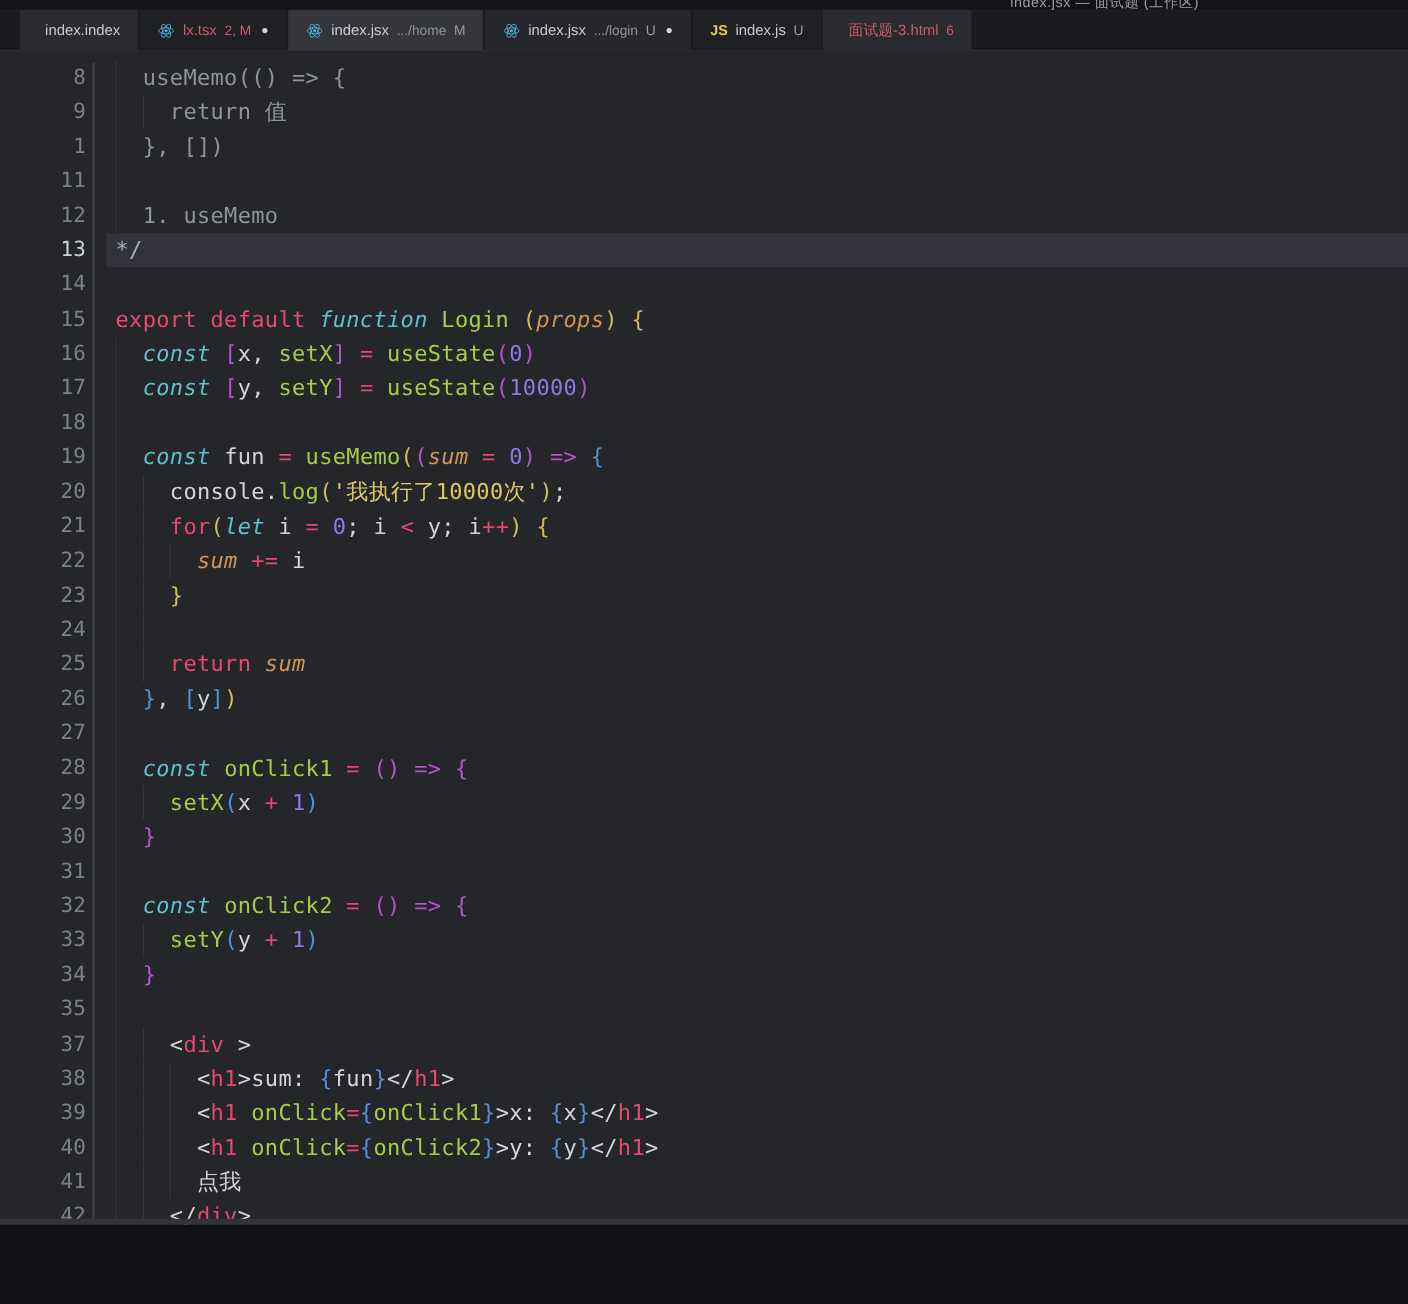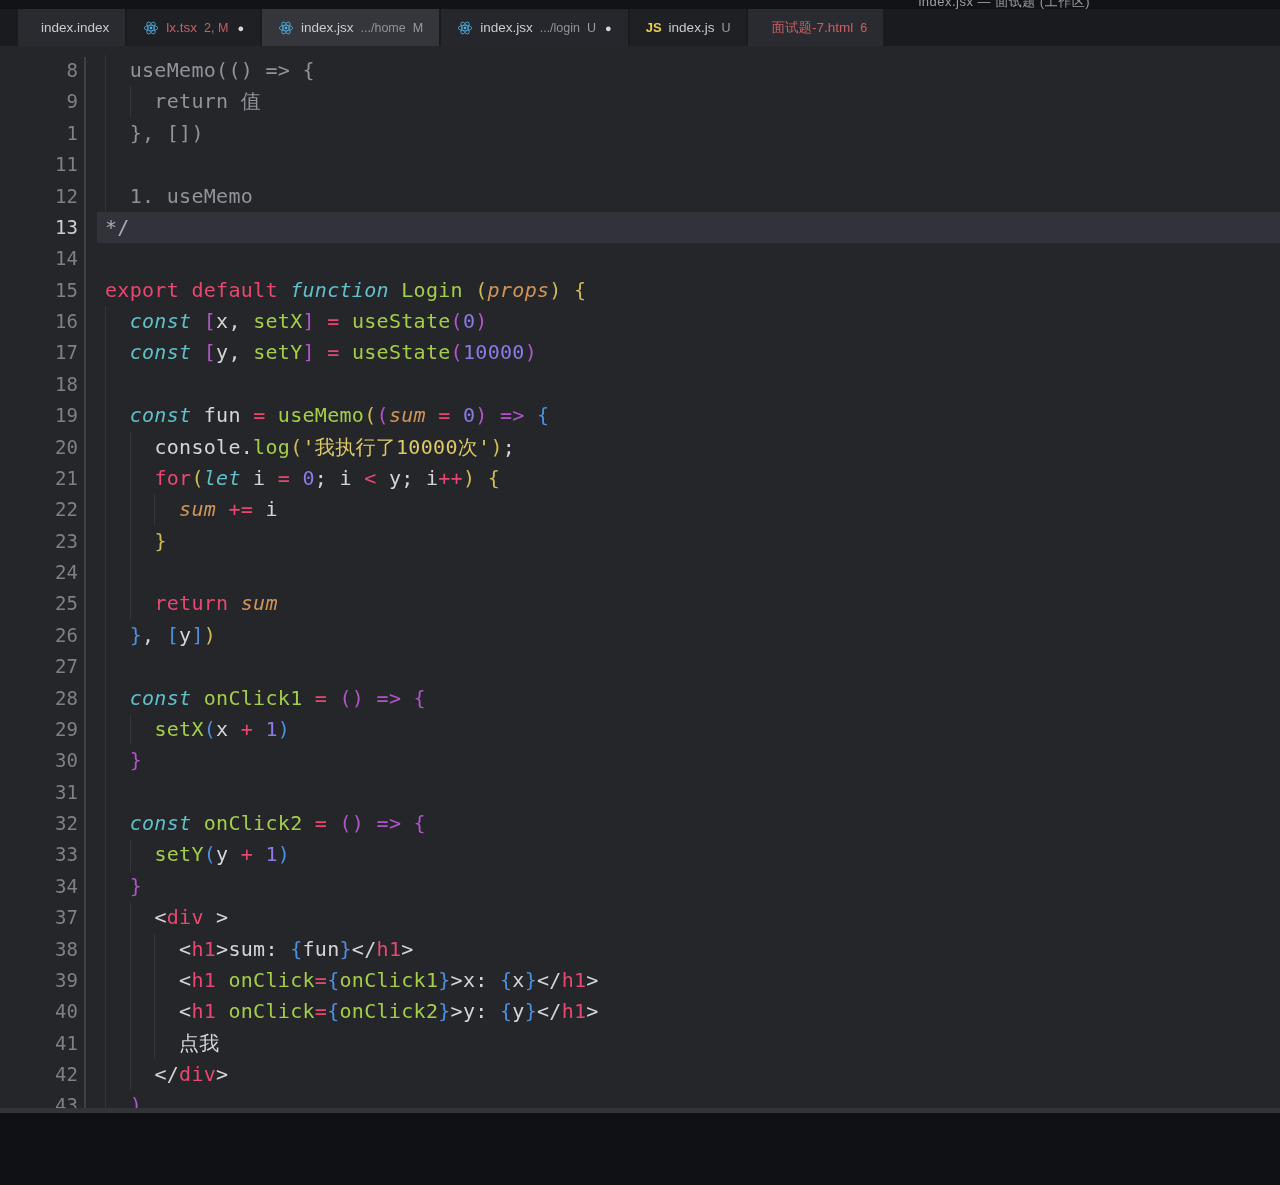--- a/index.html
+++ b/index.html
@@ -101,21 +101,21 @@
         <span class="tab-suffix">U</span>
         <span class="tab-dot">●</span>
       </div>
       <div class="tab shade-dark">
         <span class="tab-icon jsglyph">JS</span>
         <span class="tab-label">index.js</span>
         <span class="tab-suffix">U</span>
       </div>
       <div class="tab shade-mid error">
         <span class="tab-icon codeglyph"></span>
-        <span class="tab-label">面试题-7.html</span>
+        <span class="tab-label">面试题-3.html</span>
         <span class="tab-suffix">6</span>
       </div>
     </div>
 
   <div class="editor">
     <div class="git-bar"></div>
     <div id="code-lines">
         <div class="code-row"><span class="ln">8</span><span class="guide" style="left: 105px;"></span><span class="code-text"><span class="tk-c" style="color: rgb(144, 147, 155);">  useMemo(() =&gt; {</span></span></div>
         <div class="code-row"><span class="ln">9</span><span class="guide" style="left: 105px;"></span><span class="guide" style="left: 129.7px;"></span><span class="code-text"><span class="tk-c" style="color: rgb(144, 147, 155);">    return 值</span></span></div>
         <div class="code-row"><span class="ln">1</span><span class="guide" style="left: 105px;"></span><span class="code-text"><span class="tk-c" style="color: rgb(144, 147, 155);">  }, [])</span></span></div>
@@ -136,20 +136,21 @@
         <div class="code-row"><span class="ln">25</span><span class="guide" style="left: 105px;"></span><span class="guide" style="left: 129.7px;"></span><span class="code-text"><span class="tk-pl" style="color: rgb(212, 213, 216);">    </span><span class="tk-kw" style="color: rgb(232, 72, 111);">return</span><span class="tk-pl" style="color: rgb(212, 213, 216);"> </span><span class="tk-pm" style="color: rgb(208, 148, 87);">sum</span></span></div>
         <div class="code-row"><span class="ln">26</span><span class="guide" style="left: 105px;"></span><span class="code-text"><span class="tk-pl" style="color: rgb(212, 213, 216);">  </span><span class="tk-bb" style="color: rgb(78, 144, 224);">}</span><span class="tk-pl" style="color: rgb(212, 213, 216);">, </span><span class="tk-bb" style="color: rgb(78, 144, 224);">[</span><span class="tk-pl" style="color: rgb(212, 213, 216);">y</span><span class="tk-bb" style="color: rgb(78, 144, 224);">]</span><span class="tk-by" style="color: rgb(207, 188, 85);">)</span></span></div>
         <div class="code-row"><span class="ln">27</span><span class="guide" style="left: 105px;"></span><span class="code-text"></span></div>
         <div class="code-row"><span class="ln">28</span><span class="guide" style="left: 105px;"></span><span class="code-text"><span class="tk-pl" style="color: rgb(212, 213, 216);">  </span><span class="tk-st" style="color: rgb(95, 192, 201);">const</span><span class="tk-pl" style="color: rgb(212, 213, 216);"> </span><span class="tk-fn" style="color: rgb(165, 206, 71);">onClick1</span><span class="tk-pl" style="color: rgb(212, 213, 216);"> </span><span class="tk-kw" style="color: rgb(232, 72, 111);">=</span><span class="tk-pl" style="color: rgb(212, 213, 216);"> </span><span class="tk-bp" style="color: rgb(176, 85, 201);">(</span><span class="tk-bp" style="color: rgb(176, 85, 201);">)</span><span class="tk-pl" style="color: rgb(212, 213, 216);"> </span><span class="tk-bp" style="color: rgb(176, 85, 201);">=&gt;</span><span class="tk-pl" style="color: rgb(212, 213, 216);"> </span><span class="tk-bp" style="color: rgb(176, 85, 201);">{</span></span></div>
         <div class="code-row"><span class="ln">29</span><span class="guide" style="left: 105px;"></span><span class="guide" style="left: 129.7px;"></span><span class="code-text"><span class="tk-pl" style="color: rgb(212, 213, 216);">    </span><span class="tk-fn" style="color: rgb(165, 206, 71);">setX</span><span class="tk-bb" style="color: rgb(78, 144, 224);">(</span><span class="tk-pl" style="color: rgb(212, 213, 216);">x </span><span class="tk-kw" style="color: rgb(232, 72, 111);">+</span><span class="tk-pl" style="color: rgb(212, 213, 216);"> </span><span class="tk-nu" style="color: rgb(141, 121, 232);">1</span><span class="tk-bb" style="color: rgb(78, 144, 224);">)</span></span></div>
         <div class="code-row"><span class="ln">30</span><span class="guide" style="left: 105px;"></span><span class="code-text"><span class="tk-pl" style="color: rgb(212, 213, 216);">  </span><span class="tk-bp" style="color: rgb(176, 85, 201);">}</span></span></div>
         <div class="code-row"><span class="ln">31</span><span class="guide" style="left: 105px;"></span><span class="code-text"></span></div>
         <div class="code-row"><span class="ln">32</span><span class="guide" style="left: 105px;"></span><span class="code-text"><span class="tk-pl" style="color: rgb(212, 213, 216);">  </span><span class="tk-st" style="color: rgb(95, 192, 201);">const</span><span class="tk-pl" style="color: rgb(212, 213, 216);"> </span><span class="tk-fn" style="color: rgb(165, 206, 71);">onClick2</span><span class="tk-pl" style="color: rgb(212, 213, 216);"> </span><span class="tk-kw" style="color: rgb(232, 72, 111);">=</span><span class="tk-pl" style="color: rgb(212, 213, 216);"> </span><span class="tk-bp" style="color: rgb(176, 85, 201);">(</span><span class="tk-bp" style="color: rgb(176, 85, 201);">)</span><span class="tk-pl" style="color: rgb(212, 213, 216);"> </span><span class="tk-bp" style="color: rgb(176, 85, 201);">=&gt;</span><span class="tk-pl" style="color: rgb(212, 213, 216);"> </span><span class="tk-bp" style="color: rgb(176, 85, 201);">{</span></span></div>
         <div class="code-row"><span class="ln">33</span><span class="guide" style="left: 105px;"></span><span class="guide" style="left: 129.7px;"></span><span class="code-text"><span class="tk-pl" style="color: rgb(212, 213, 216);">    </span><span class="tk-fn" style="color: rgb(165, 206, 71);">setY</span><span class="tk-bb" style="color: rgb(78, 144, 224);">(</span><span class="tk-pl" style="color: rgb(212, 213, 216);">y </span><span class="tk-kw" style="color: rgb(232, 72, 111);">+</span><span class="tk-pl" style="color: rgb(212, 213, 216);"> </span><span class="tk-nu" style="color: rgb(141, 121, 232);">1</span><span class="tk-bb" style="color: rgb(78, 144, 224);">)</span></span></div>
         <div class="code-row"><span class="ln">34</span><span class="guide" style="left: 105px;"></span><span class="code-text"><span class="tk-pl" style="color: rgb(212, 213, 216);">  </span><span class="tk-bp" style="color: rgb(176, 85, 201);">}</span></span></div>
+        <div class="code-row"><span class="ln">35</span><span class="guide" style="left: 105px;"></span><span class="code-text"></span></div>
         <div class="code-row"><span class="ln">37</span><span class="guide" style="left: 105px;"></span><span class="guide" style="left: 129.7px;"></span><span class="code-text"><span class="tk-pl" style="color: rgb(212, 213, 216);">    </span><span class="tk-pl" style="color: rgb(212, 213, 216);">&lt;</span><span class="tk-tg" style="color: rgb(232, 72, 111);">div</span><span class="tk-pl" style="color: rgb(212, 213, 216);"> &gt;</span></span></div>
         <div class="code-row"><span class="ln">38</span><span class="guide" style="left: 105px;"></span><span class="guide" style="left: 129.7px;"></span><span class="guide" style="left: 154.4px;"></span><span class="code-text"><span class="tk-pl" style="color: rgb(212, 213, 216);">      </span><span class="tk-pl" style="color: rgb(212, 213, 216);">&lt;</span><span class="tk-tg" style="color: rgb(232, 72, 111);">h1</span><span class="tk-pl" style="color: rgb(212, 213, 216);">&gt;</span><span class="tk-pl" style="color: rgb(212, 213, 216);">sum: </span><span class="tk-bb" style="color: rgb(78, 144, 224);">{</span><span class="tk-pl" style="color: rgb(212, 213, 216);">fun</span><span class="tk-bb" style="color: rgb(78, 144, 224);">}</span><span class="tk-pl" style="color: rgb(212, 213, 216);">&lt;/</span><span class="tk-tg" style="color: rgb(232, 72, 111);">h1</span><span class="tk-pl" style="color: rgb(212, 213, 216);">&gt;</span></span></div>
         <div class="code-row"><span class="ln">39</span><span class="guide" style="left: 105px;"></span><span class="guide" style="left: 129.7px;"></span><span class="guide" style="left: 154.4px;"></span><span class="code-text"><span class="tk-pl" style="color: rgb(212, 213, 216);">      </span><span class="tk-pl" style="color: rgb(212, 213, 216);">&lt;</span><span class="tk-tg" style="color: rgb(232, 72, 111);">h1</span><span class="tk-pl" style="color: rgb(212, 213, 216);"> </span><span class="tk-fn" style="color: rgb(165, 206, 71);">onClick</span><span class="tk-kw" style="color: rgb(232, 72, 111);">=</span><span class="tk-bb" style="color: rgb(78, 144, 224);">{</span><span class="tk-fn" style="color: rgb(165, 206, 71);">onClick1</span><span class="tk-bb" style="color: rgb(78, 144, 224);">}</span><span class="tk-pl" style="color: rgb(212, 213, 216);">&gt;</span><span class="tk-pl" style="color: rgb(212, 213, 216);">x: </span><span class="tk-bb" style="color: rgb(78, 144, 224);">{</span><span class="tk-pl" style="color: rgb(212, 213, 216);">x</span><span class="tk-bb" style="color: rgb(78, 144, 224);">}</span><span class="tk-pl" style="color: rgb(212, 213, 216);">&lt;/</span><span class="tk-tg" style="color: rgb(232, 72, 111);">h1</span><span class="tk-pl" style="color: rgb(212, 213, 216);">&gt;</span></span></div>
         <div class="code-row"><span class="ln">40</span><span class="guide" style="left: 105px;"></span><span class="guide" style="left: 129.7px;"></span><span class="guide" style="left: 154.4px;"></span><span class="code-text"><span class="tk-pl" style="color: rgb(212, 213, 216);">      </span><span class="tk-pl" style="color: rgb(212, 213, 216);">&lt;</span><span class="tk-tg" style="color: rgb(232, 72, 111);">h1</span><span class="tk-pl" style="color: rgb(212, 213, 216);"> </span><span class="tk-fn" style="color: rgb(165, 206, 71);">onClick</span><span class="tk-kw" style="color: rgb(232, 72, 111);">=</span><span class="tk-bb" style="color: rgb(78, 144, 224);">{</span><span class="tk-fn" style="color: rgb(165, 206, 71);">onClick2</span><span class="tk-bb" style="color: rgb(78, 144, 224);">}</span><span class="tk-pl" style="color: rgb(212, 213, 216);">&gt;</span><span class="tk-pl" style="color: rgb(212, 213, 216);">y: </span><span class="tk-bb" style="color: rgb(78, 144, 224);">{</span><span class="tk-pl" style="color: rgb(212, 213, 216);">y</span><span class="tk-bb" style="color: rgb(78, 144, 224);">}</span><span class="tk-pl" style="color: rgb(212, 213, 216);">&lt;/</span><span class="tk-tg" style="color: rgb(232, 72, 111);">h1</span><span class="tk-pl" style="color: rgb(212, 213, 216);">&gt;</span></span></div>
         <div class="code-row"><span class="ln">41</span><span class="guide" style="left: 105px;"></span><span class="guide" style="left: 129.7px;"></span><span class="guide" style="left: 154.4px;"></span><span class="code-text"><span class="tk-pl" style="color: rgb(212, 213, 216);">      </span><span class="tk-pl" style="color: rgb(212, 213, 216);">点我</span></span></div>
         <div class="code-row"><span class="ln">42</span><span class="guide" style="left: 105px;"></span><span class="guide" style="left: 129.7px;"></span><span class="code-text"><span class="tk-pl" style="color: rgb(212, 213, 216);">    </span><span class="tk-pl" style="color: rgb(212, 213, 216);">&lt;/</span><span class="tk-tg" style="color: rgb(232, 72, 111);">div</span><span class="tk-pl" style="color: rgb(212, 213, 216);">&gt;</span></span></div>
         <div class="code-row"><span class="ln">43</span><span class="guide" style="left: 105px;"></span><span class="code-text"><span class="tk-pl" style="color: rgb(212, 213, 216);">  </span><span class="tk-bp" style="color: rgb(176, 85, 201);">)</span></span></div>
       </div>
     <div class="watermark">@稀土掘金技术社区</div>
   </div>

